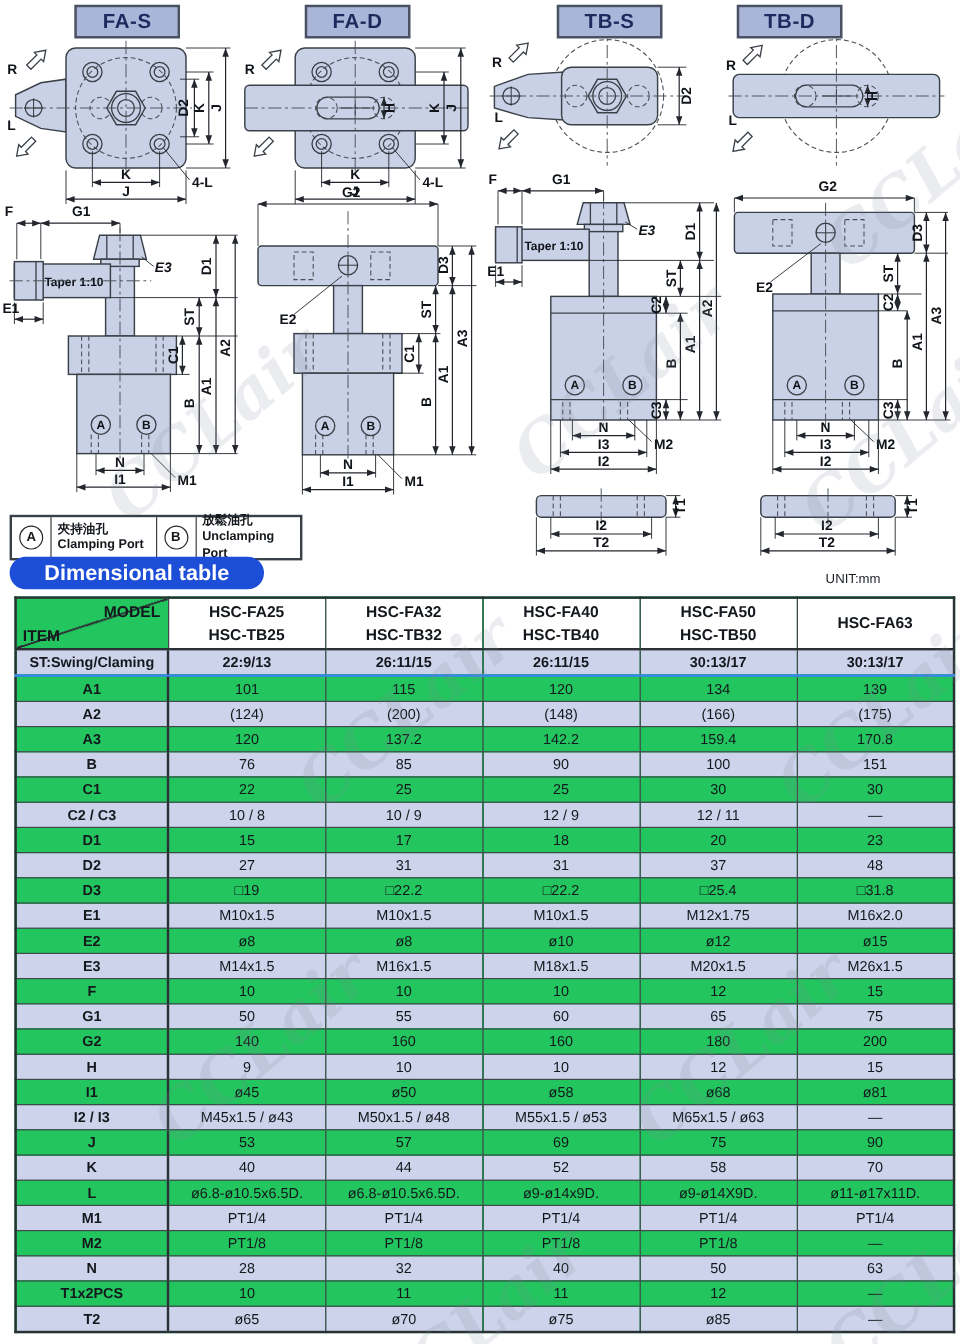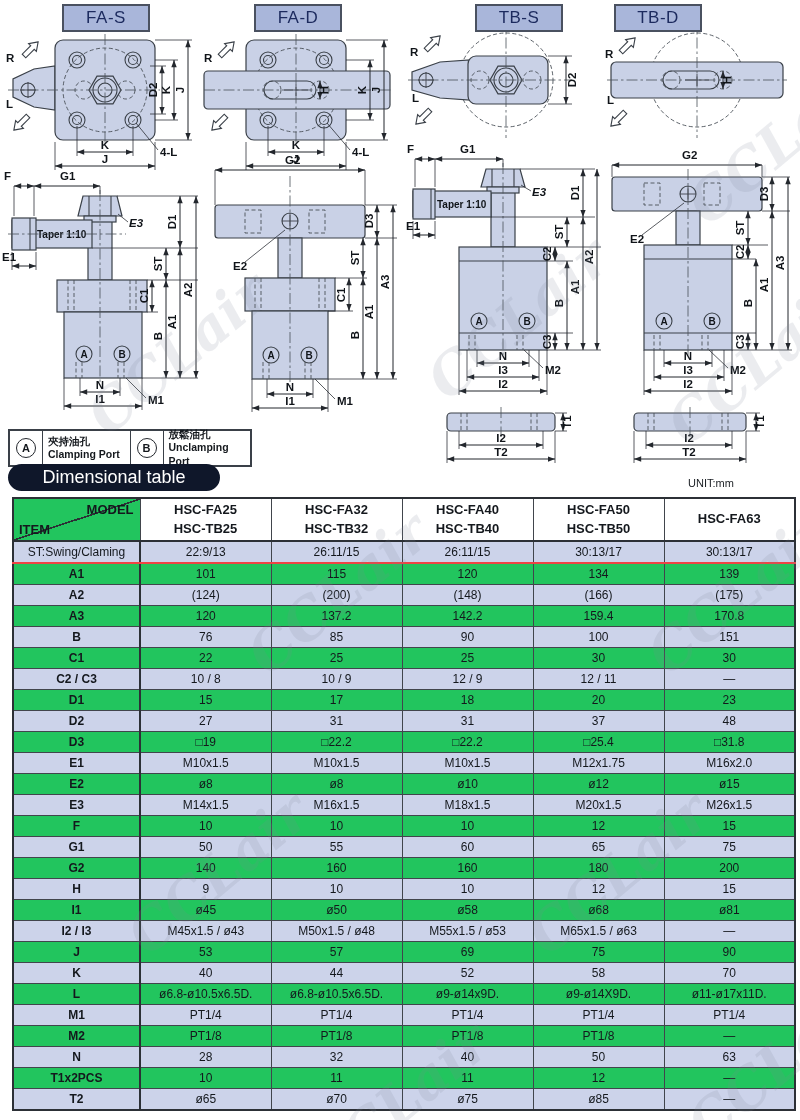--- a/index.html
+++ b/index.html
@@ -14,70 +14,70 @@
   .dim{fill:none;stroke:#23272d;stroke-width:1}
   .ext{fill:none;stroke:#23272d;stroke-width:.75}
   .arw{fill:#fff;stroke:#3a4048;stroke-width:1.1}
   text.dt{font:bold 11.5px "Liberation Sans",sans-serif;fill:#101419}
   text.sm{font:bold 10px "Liberation Sans",sans-serif;fill:#101419}
   text.pt{font:bold 10px "Liberation Sans",sans-serif;fill:#101419}
   text.it{font-style:italic}
   
   .vtitle{position:absolute;top:4px;width:84px;height:24px;background:#a9b6da;
           border:2px solid #4a5160;display:flex;align-items:center;justify-content:center;
-          font-weight:normal;font-size:17px;color:#1c2a5e;letter-spacing:.5px;z-index:2}
+          font-weight:bold;font-size:17px;color:#1c2a5e;letter-spacing:.5px;z-index:2}
   
   .legend{position:absolute;left:8px;top:429px;width:240px;height:34px;border:2px solid #3a4048;
           display:flex;align-items:stretch;background:#fff;z-index:2}
   .legend .sym{width:32px;display:flex;align-items:center;justify-content:center;border-right:1px solid #3a4048}
   .legend .sym .circ{width:18px;height:18px;border:1.6px solid #23272d;border-radius:50%;
           display:flex;align-items:center;justify-content:center;font-weight:bold;font-size:11px}
   .legend .txt{flex:1;display:flex;flex-direction:column;justify-content:center;padding-left:5px;
           font-size:10.5px;font-weight:bold;line-height:1.25}
   .legend .txt.first{border-right:1px solid #3a4048}
   
-  .pill{position:absolute;left:8px;top:464px;width:212px;height:27px;background:#0f172a;border-radius:14px;
-        display:flex;align-items:center;justify-content:center;color:#fff;font-weight:normal;font-size:18px;z-index:2}
+  .pill{position:absolute;left:8px;top:464px;width:212px;height:27px;background:#1d4ed8;border-radius:14px;
+        display:flex;align-items:center;justify-content:center;color:#fff;font-weight:bold;font-size:18px;z-index:2}
   .unit{position:absolute;left:688px;top:477px;font-size:11px;color:#1b1f24;z-index:2}
   
   table.dims{position:absolute;left:12px;top:497px;width:784px;border-collapse:collapse;table-layout:fixed;
         font-size:12px;z-index:2;background:#22c55e}
   table.dims th,table.dims td{border:1px solid #41454c;text-align:center;padding:0;overflow:hidden;white-space:nowrap}
   table.dims{border:2px solid #2c3036}
   table.dims thead th{height:41px;font-size:13px;font-weight:bold;border-bottom:2px solid #2c3036;background:#fff}
   table.dims thead th div{line-height:1.4}
   th.corner{position:relative;background:
      linear-gradient(to bottom right,transparent calc(50% - .8px),#2c3036 calc(50% - .8px),
      #2c3036 calc(50% + .8px),transparent calc(50% + .8px)) !important}
   th.corner .c-model{position:absolute;top:3px;right:6px}
   th.corner .c-item{position:absolute;bottom:3px;left:5px}
   table.dims tbody td{height:20px;line-height:20px}
   table.dims tbody td.item{font-weight:bold;border-right:2px solid #2c3036}
   table.dims tr.shade td{background:#ccd3ea}
-  table.dims tr.st td{background:#ccd3ea;border-top:2px solid #2c3036;border-bottom:2px solid #ef4444;font-weight:normal}
+  table.dims tr.st td{background:#ccd3ea;border-top:2px solid #2c3036;border-bottom:2px solid #3b82f6;font-weight:bold}
   
   .wm{position:absolute;font:italic bold 56px "DejaVu Serif",serif;color:#7e8798;opacity:.15;
       pointer-events:none;z-index:6;white-space:nowrap}
 </style>
 </head>
 <body>
 
 <div class="page">
 
 <svg width="0" height="0" style="position:absolute">
   <defs>
     <marker id="ah" markerWidth="9" markerHeight="7" refX="7.5" refY="3" orient="auto-start-reverse">
       <path d="M0.3,0.3 L7.5,3 L0.3,5.7 Z" fill="#23272d"></path>
     </marker>
   </defs>
 </svg>
 
 <div class="vtitle" style="left:62px">FA-S</div>
 <div class="vtitle" style="left:254px">FA-D</div>
-<div class="vtitle" style="left:475px">TB-S</div>
+<div class="vtitle" style="left:464px">TB-S</div>
 <div class="vtitle" style="left:614px">TB-D</div>
 
 <svg class="draw" style="left:0;top:0" width="200" height="168">
   <text class="dt" x="6" y="62">R</text>
   <g transform="translate(24,56) rotate(45)">
         <polygon class="arw" points="0,-20 -5.5,-12 -2.5,-12 -2.5,0 2.5,0 2.5,-12 5.5,-12"></polygon>
       </g>
   <text class="dt" x="6" y="108">L</text>
   <g transform="translate(28,116) rotate(225)">
         <polygon class="arw" points="0,-20 -5.5,-12 -2.5,-12 -2.5,0 2.5,0 2.5,-12 5.5,-12"></polygon>

